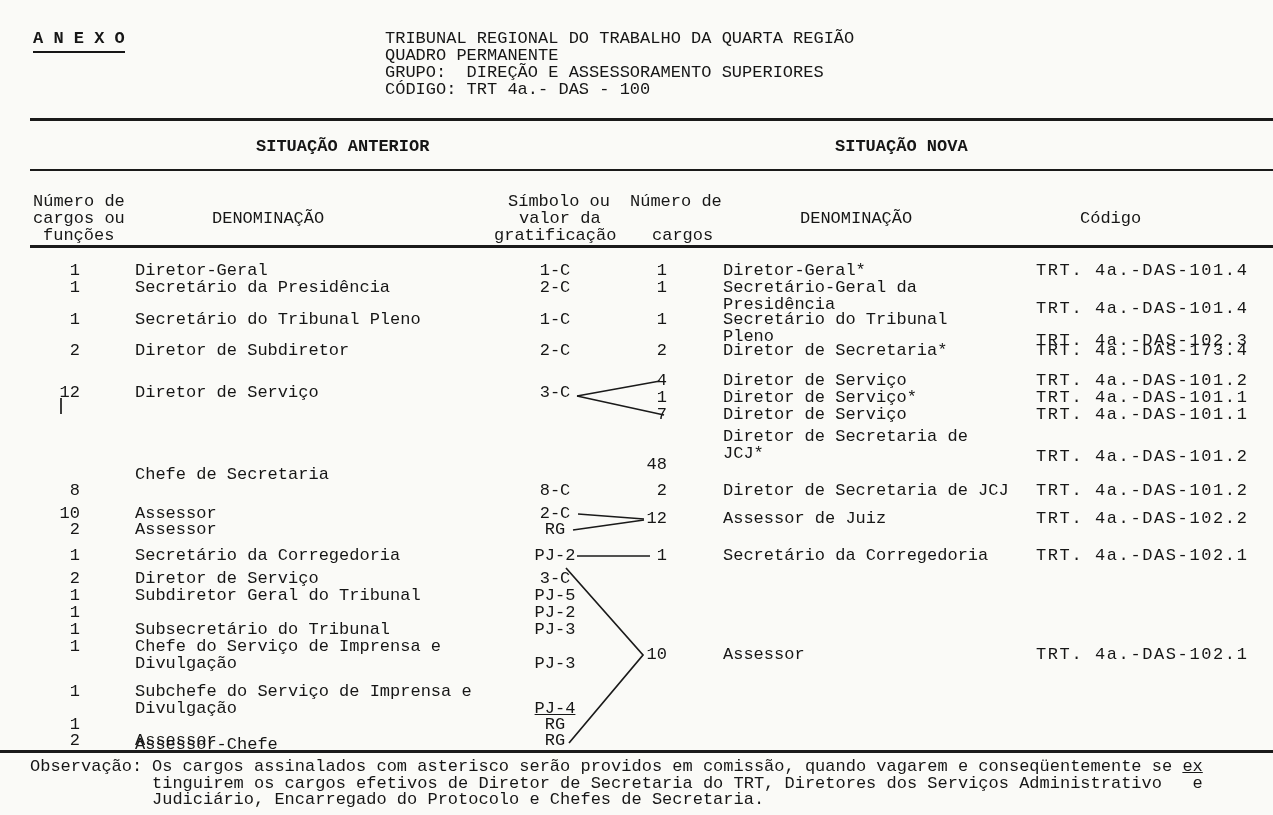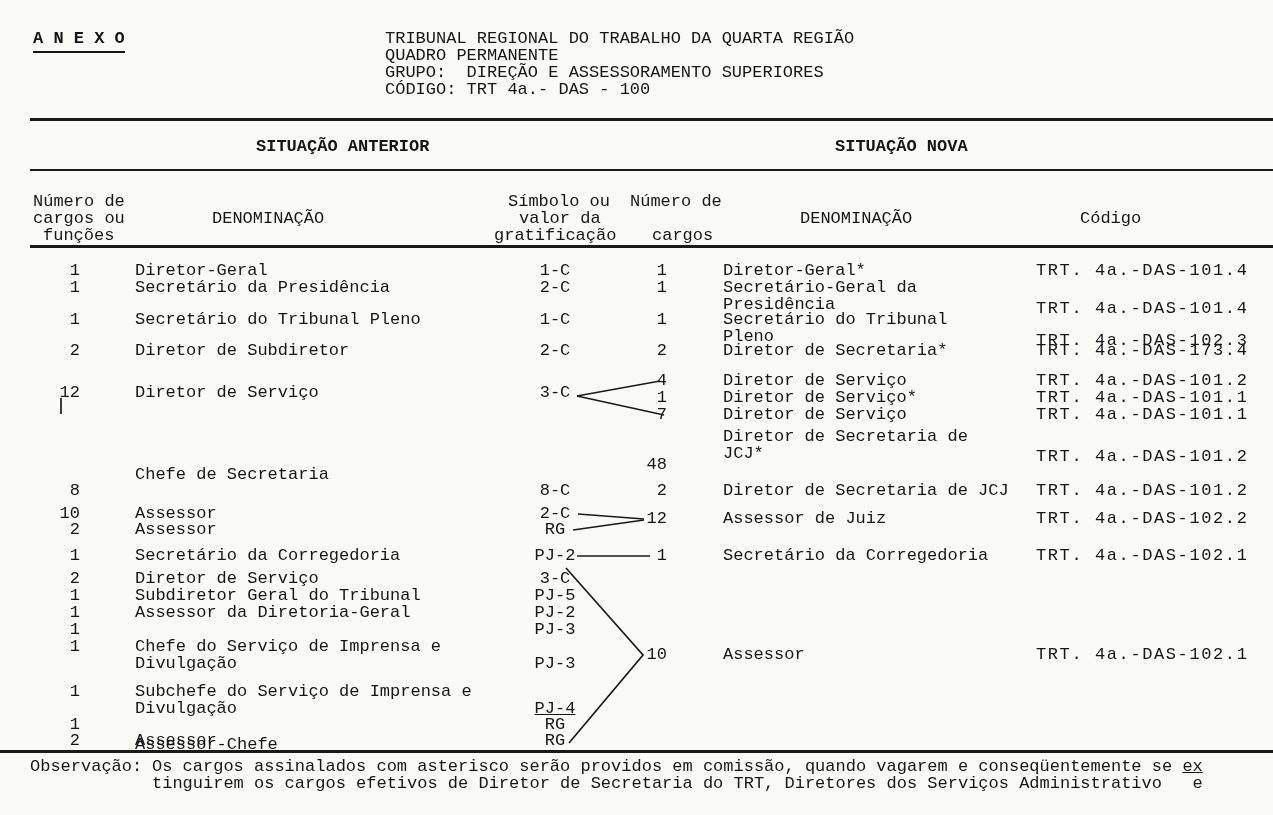--- a/index.html
+++ b/index.html
@@ -96,24 +96,24 @@
 
   <div class="t num-old" style="top:570px;">2</div>
   <div class="t den-old" style="top:570px;">Diretor de Serviço</div>
   <div class="t sym" style="top:570px;">3-C</div>
 
   <div class="t num-old" style="top:587px;">1</div>
   <div class="t den-old" style="top:587px;">Subdiretor Geral do Tribunal</div>
   <div class="t sym" style="top:587px;">PJ-5</div>
 
   <div class="t num-old" style="top:604px;">1</div>
-  <div class="t den-old" style="top:604px;">Assessor da Diretoria-Geral</div>
   <div class="t sym" style="top:604px;">PJ-2</div>
 
   <div class="t num-old" style="top:621px;">1</div>
+  <div class="t den-old" style="top:621px;">Subsecretário do Tribunal</div>
   <div class="t sym" style="top:621px;">PJ-3</div>
 
   <div class="t num-old" style="top:638px;">1</div>
   <div class="t den-old" style="top:638px;">Chefe do Serviço de Imprensa e</div>
   <div class="t den-old" style="top:655px;">Divulgação</div>
   <div class="t sym" style="top:655px;">PJ-3</div>
 
   <div class="t num-old" style="top:683px;">1</div>
   <div class="t den-old" style="top:683px;">Subchefe do Serviço de Imprensa e</div>
   <div class="t den-old" style="top:700px;">Divulgação</div>
@@ -186,14 +186,15 @@
       <line x1="573" y1="530" x2="644" y2="520"></line>
       <line x1="577" y1="556" x2="650" y2="556"></line>
       <polyline points="566,568 643,655 569,743"></polyline>
       <line x1="61" y1="398" x2="61" y2="414"></line>
     </g>
   </svg>
 
   <div class="t" style="left:30px;top:758px;">Observação:</div>
   <div class="t" style="left:152px;top:758px;"><span>Os cargos assinalados com asterisco serão providos em comissão, quando vagarem e conseqüentemente se </span><span class="ex">ex</span></div>
   <div class="t" style="left:152px;top:775px;">tinguirem os cargos efetivos de Diretor de Secretaria do TRT, Diretores dos Serviços Administrativo   e</div>
+  <div class="t" style="left:152px;top:791px;">Judiciário, Encarregado do Protocolo e Chefes de Secretaria.</div>
 
 </div>
 
 </body></html>

